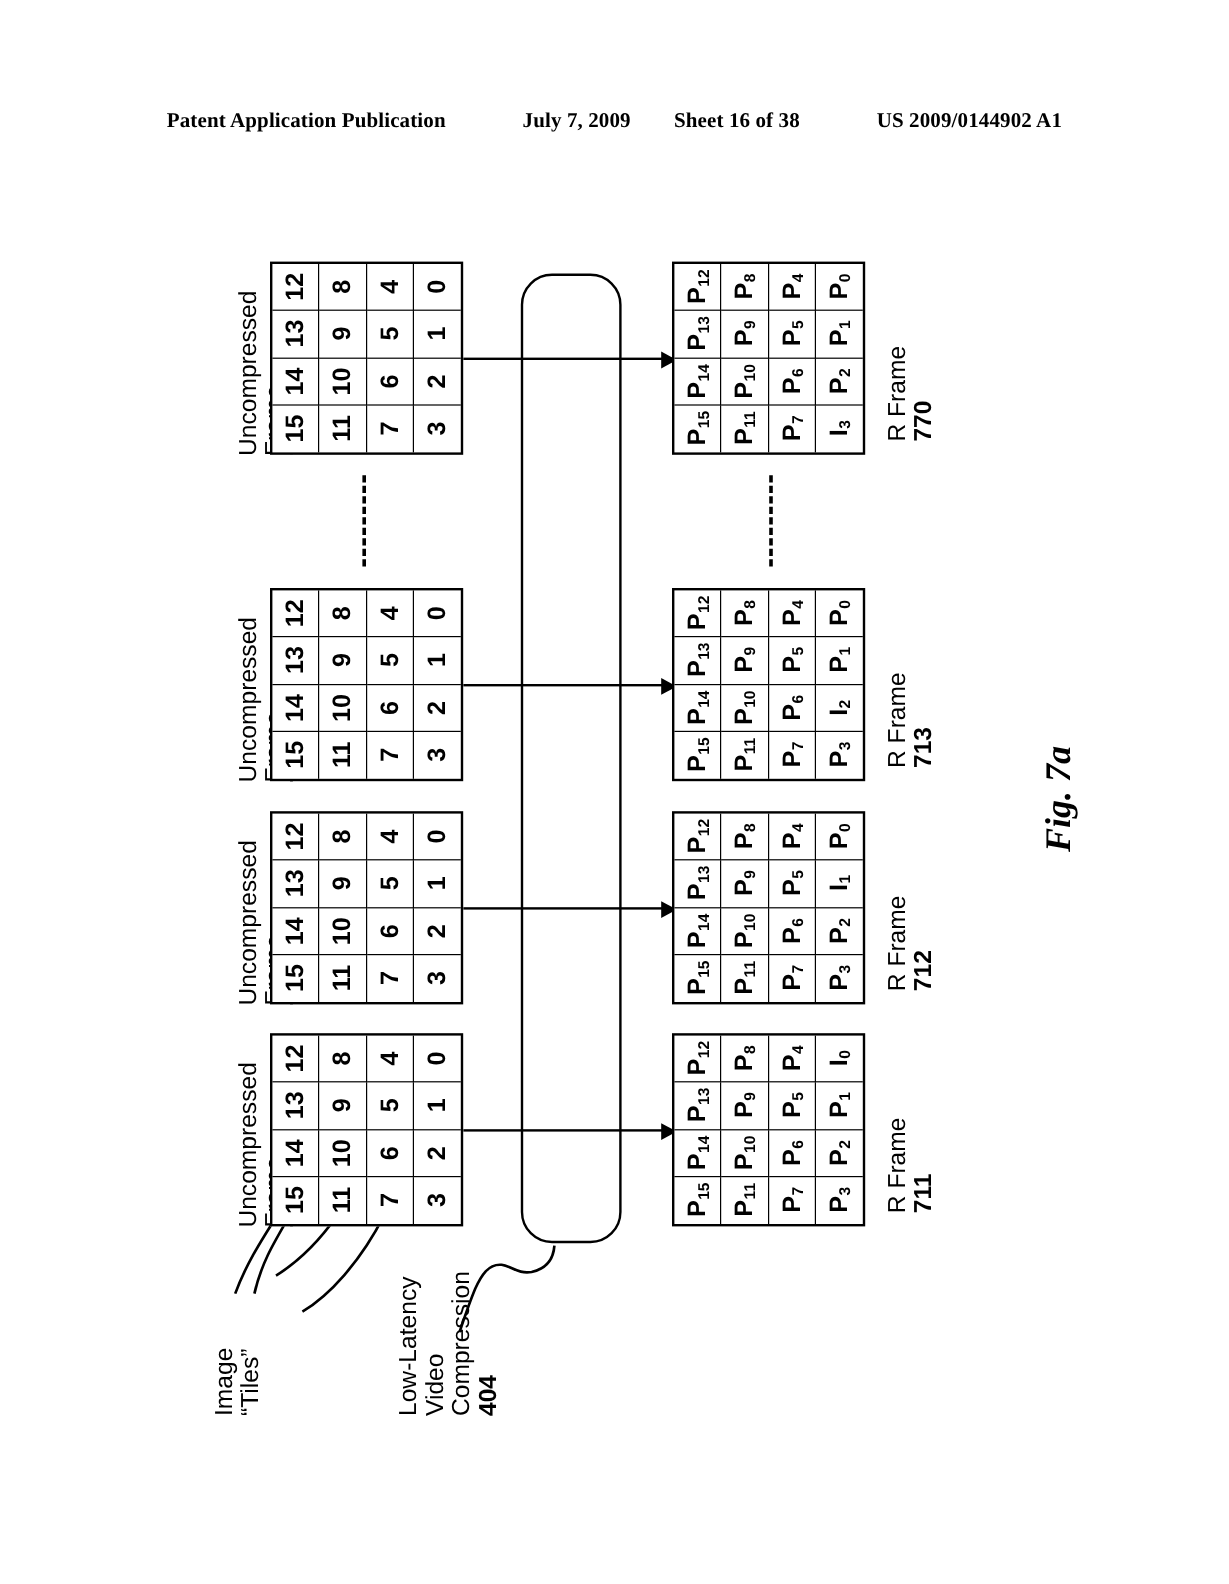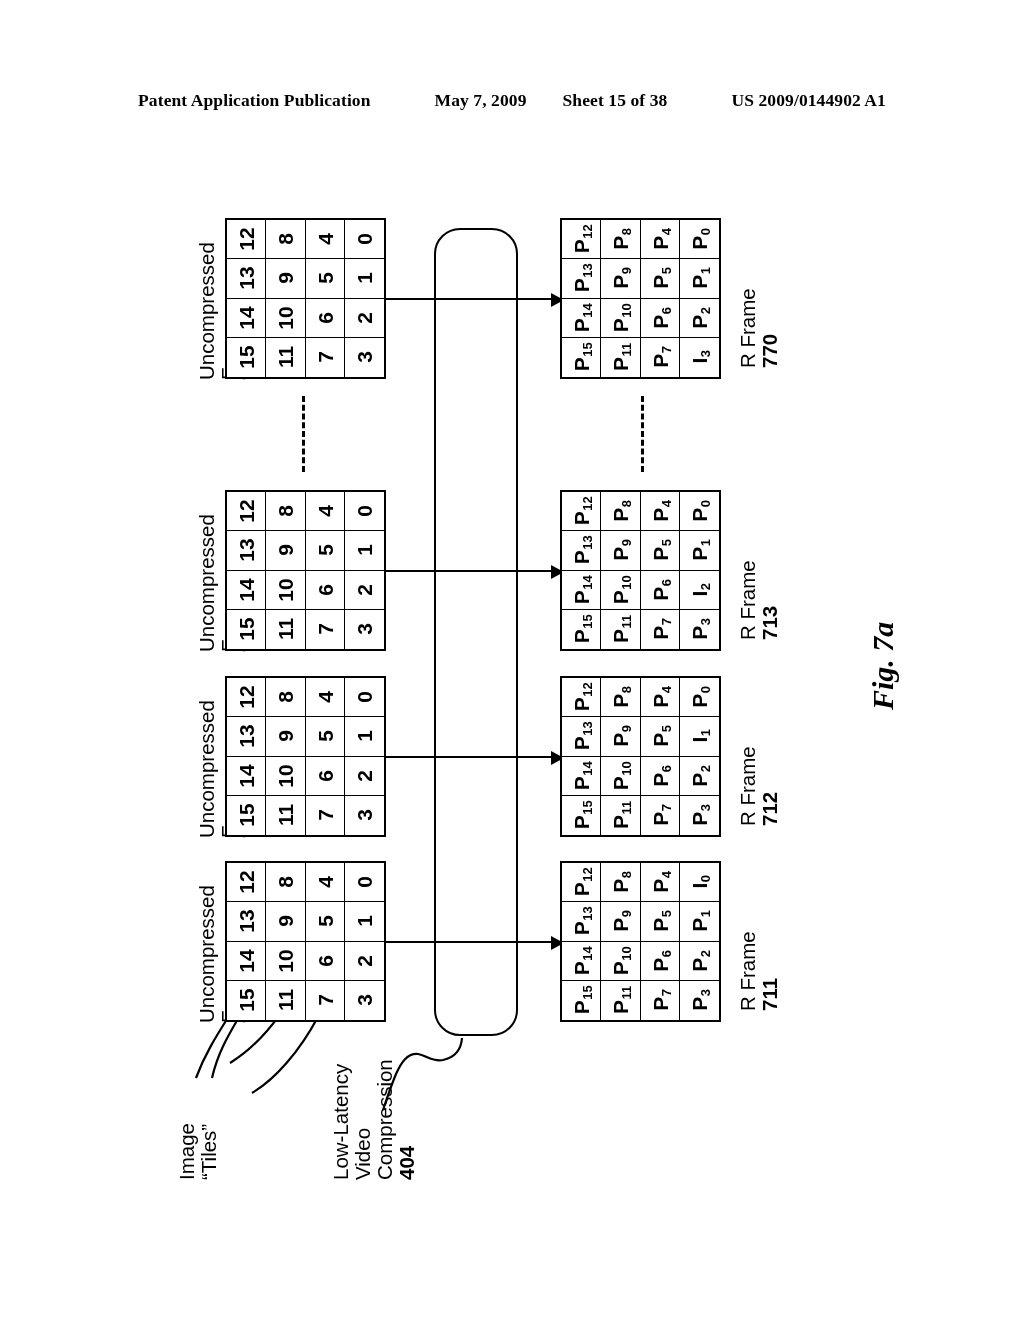--- a/index.html
+++ b/index.html
@@ -167,22 +167,22 @@
     width: 1024px;
     height: 1320px;
     pointer-events: none;
   }
 </style>
 </head>
 <body>
 
 <div id="patent-header">
   <span class="hdr-pub">Patent Application Publication</span>
-  <span class="hdr-date">May 7, 2009</span>
-  <span class="hdr-sheet">Sheet 15 of 38</span>
+  <span class="hdr-date">July 7, 2009</span>
+  <span class="hdr-sheet">Sheet 16 of 38</span>
   <span class="hdr-num">US 2009/0144902 A1</span>
 </div>
 
 <svg class="overlay" viewBox="0 0 1024 1320">
 
   <path d="M 247 985 C 232 1015, 210 1040, 196 1078" fill="none" stroke="#000" stroke-width="2.2"></path>
   <path d="M 242 1012 C 228 1036, 218 1052, 212 1078" fill="none" stroke="#000" stroke-width="2.2"></path>
   <path d="M 281 1013 C 262 1040, 243 1055, 230 1063" fill="none" stroke="#000" stroke-width="2.2"></path>
   <path d="M 320 1013 C 300 1052, 274 1080, 252 1093" fill="none" stroke="#000" stroke-width="2.2"></path>
 

